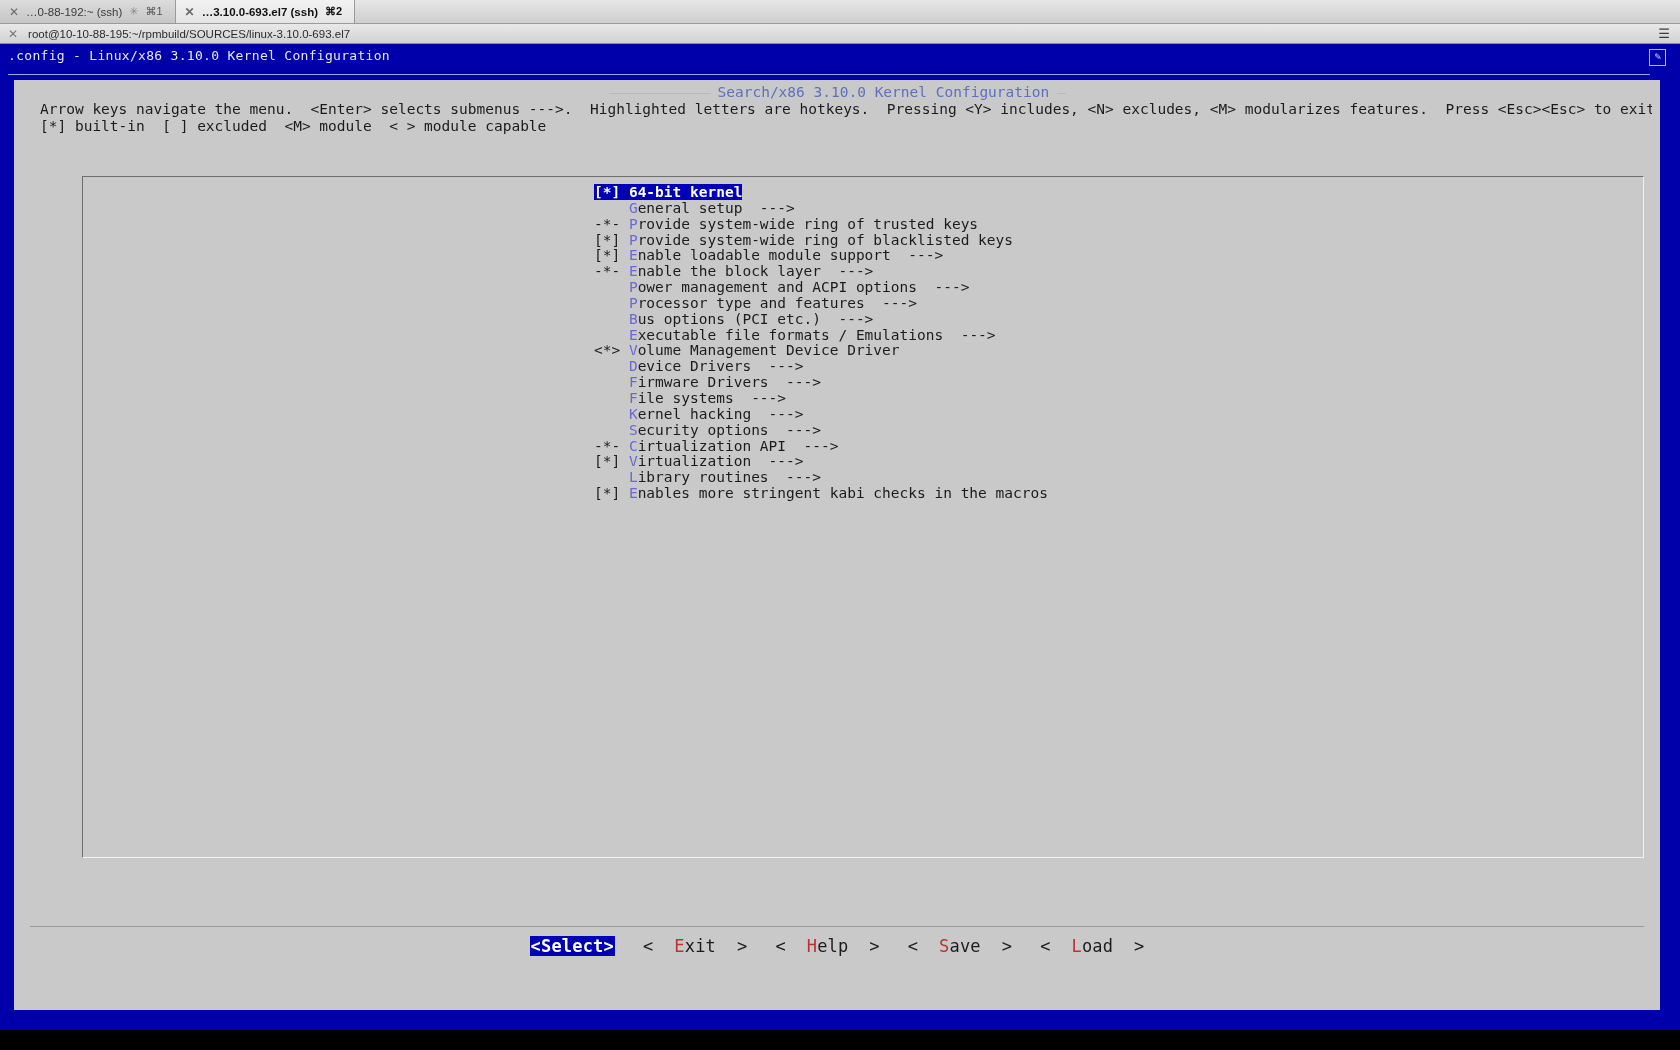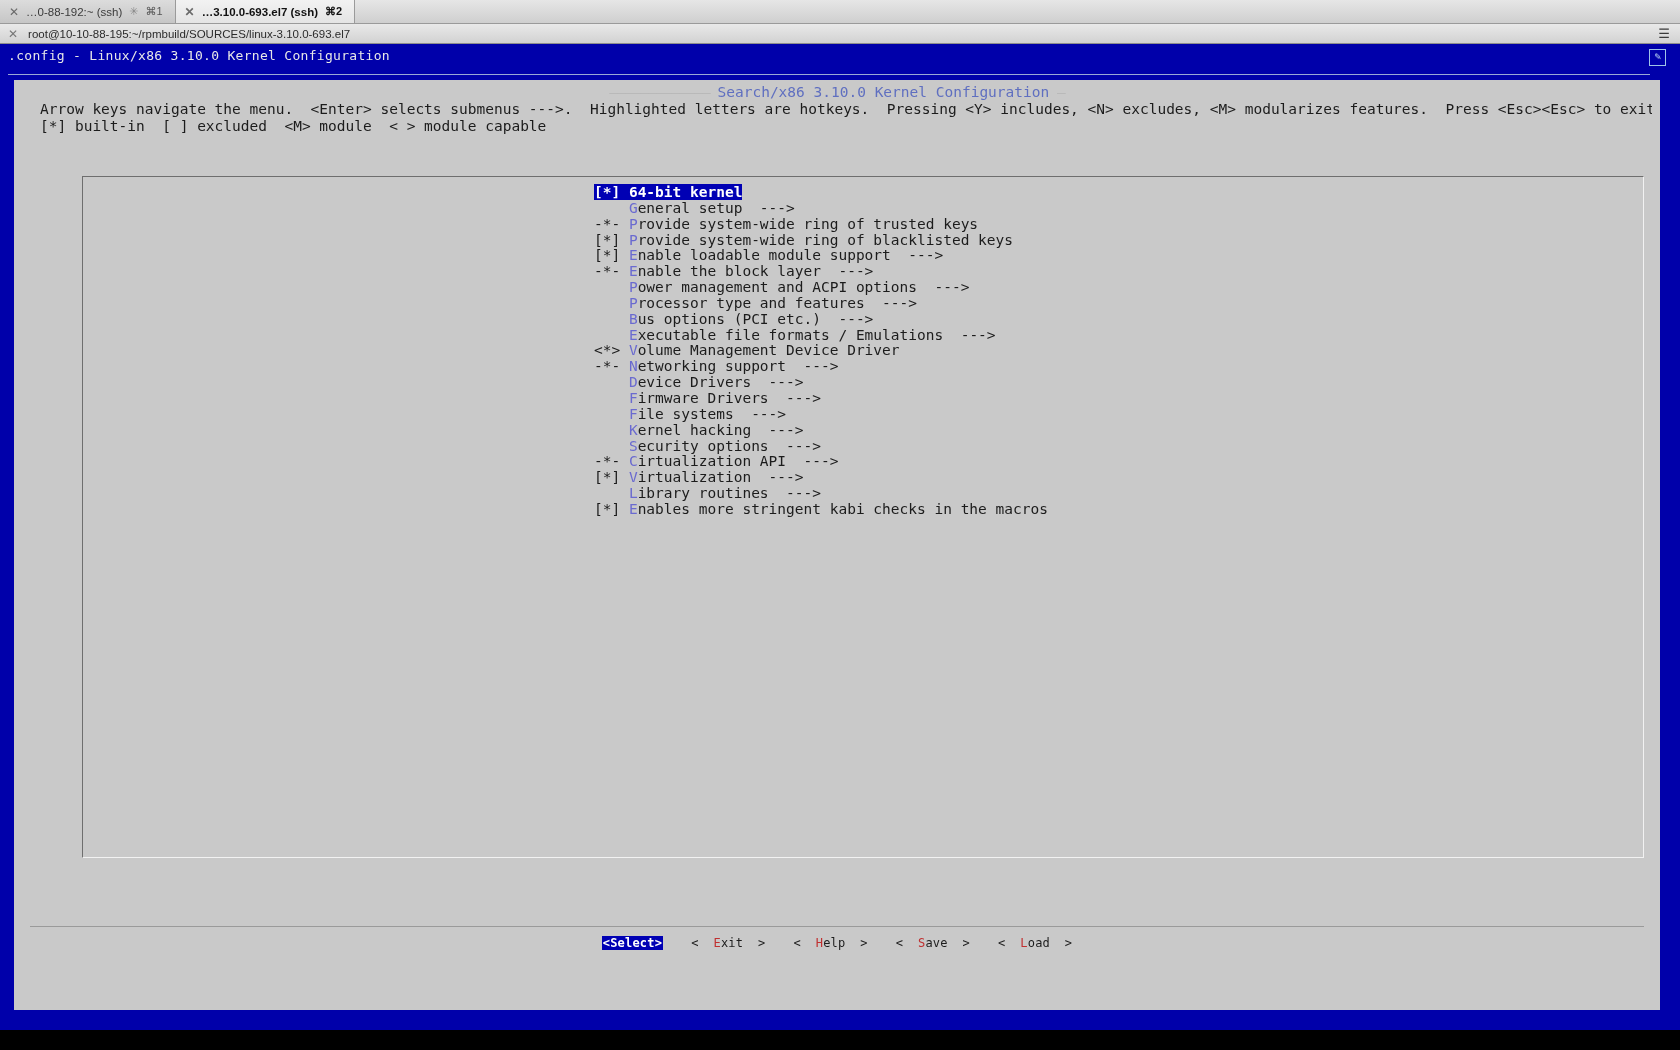--- a/index.html
+++ b/index.html
@@ -219,21 +219,21 @@
     top: 846px;
     height: 1px;
     background: #9a9a9a;
   }
   .buttons {
     position: absolute;
     left: 0;
     top: 856px;
     width: 100%;
     text-align: center;
-    font-size: 12px;
+    font-size: 17px;
     white-space: pre;
   }
   .btn {
     display: inline-block;
     margin: 0 14px;
     color: #1c1c1c;
     letter-spacing: 0.2px;
   }
   .btn .hk { color: #c03030; }
   .btn.active {
@@ -318,21 +318,20 @@
             <div class="row"><span class="inner"><span class="mark">    </span><span class="hot">G</span><span>eneral setup</span><span>  ---&gt;</span></span></div>
             <div class="row"><span class="inner"><span class="mark">-*- </span><span class="hot">P</span><span>rovide system-wide ring of trusted keys</span><span></span></span></div>
             <div class="row"><span class="inner"><span class="mark">[*] </span><span class="hot">P</span><span>rovide system-wide ring of blacklisted keys</span><span></span></span></div>
             <div class="row"><span class="inner"><span class="mark">[*] </span><span class="hot">E</span><span>nable loadable module support</span><span>  ---&gt;</span></span></div>
             <div class="row"><span class="inner"><span class="mark">-*- </span><span class="hot">E</span><span>nable the block layer</span><span>  ---&gt;</span></span></div>
             <div class="row"><span class="inner"><span class="mark">    </span><span class="hot">P</span><span>ower management and ACPI options</span><span>  ---&gt;</span></span></div>
             <div class="row"><span class="inner"><span class="mark">    </span><span class="hot">P</span><span>rocessor type and features</span><span>  ---&gt;</span></span></div>
             <div class="row"><span class="inner"><span class="mark">    </span><span class="hot">B</span><span>us options (PCI etc.)</span><span>  ---&gt;</span></span></div>
             <div class="row"><span class="inner"><span class="mark">    </span><span class="hot">E</span><span>xecutable file formats / Emulations</span><span>  ---&gt;</span></span></div>
             <div class="row"><span class="inner"><span class="mark">&lt;*&gt; </span><span class="hot">V</span><span>olume Management Device Driver</span><span></span></span></div>
-            <div class="row"><span class="inner"><span class="mark">-*- </span><span class="hot">N</span><span>etworking support</span><span>  ---&gt;</span></span></div>
             <div class="row"><span class="inner"><span class="mark">    </span><span class="hot">D</span><span>evice Drivers</span><span>  ---&gt;</span></span></div>
             <div class="row"><span class="inner"><span class="mark">    </span><span class="hot">F</span><span>irmware Drivers</span><span>  ---&gt;</span></span></div>
             <div class="row"><span class="inner"><span class="mark">    </span><span class="hot">F</span><span>ile systems</span><span>  ---&gt;</span></span></div>
             <div class="row"><span class="inner"><span class="mark">    </span><span class="hot">K</span><span>ernel hacking</span><span>  ---&gt;</span></span></div>
             <div class="row"><span class="inner"><span class="mark">    </span><span class="hot">S</span><span>ecurity options</span><span>  ---&gt;</span></span></div>
             <div class="row"><span class="inner"><span class="mark">-*- </span><span class="hot">C</span><span>irtualization API</span><span>  ---&gt;</span></span></div>
             <div class="row"><span class="inner"><span class="mark">[*] </span><span class="hot">V</span><span>irtualization</span><span>  ---&gt;</span></span></div>
             <div class="row"><span class="inner"><span class="mark">    </span><span class="hot">L</span><span>ibrary routines</span><span>  ---&gt;</span></span></div>
             <div class="row"><span class="inner"><span class="mark">[*] </span><span class="hot">E</span><span>nables more stringent kabi checks in the macros</span><span></span></span></div>
           </div>

